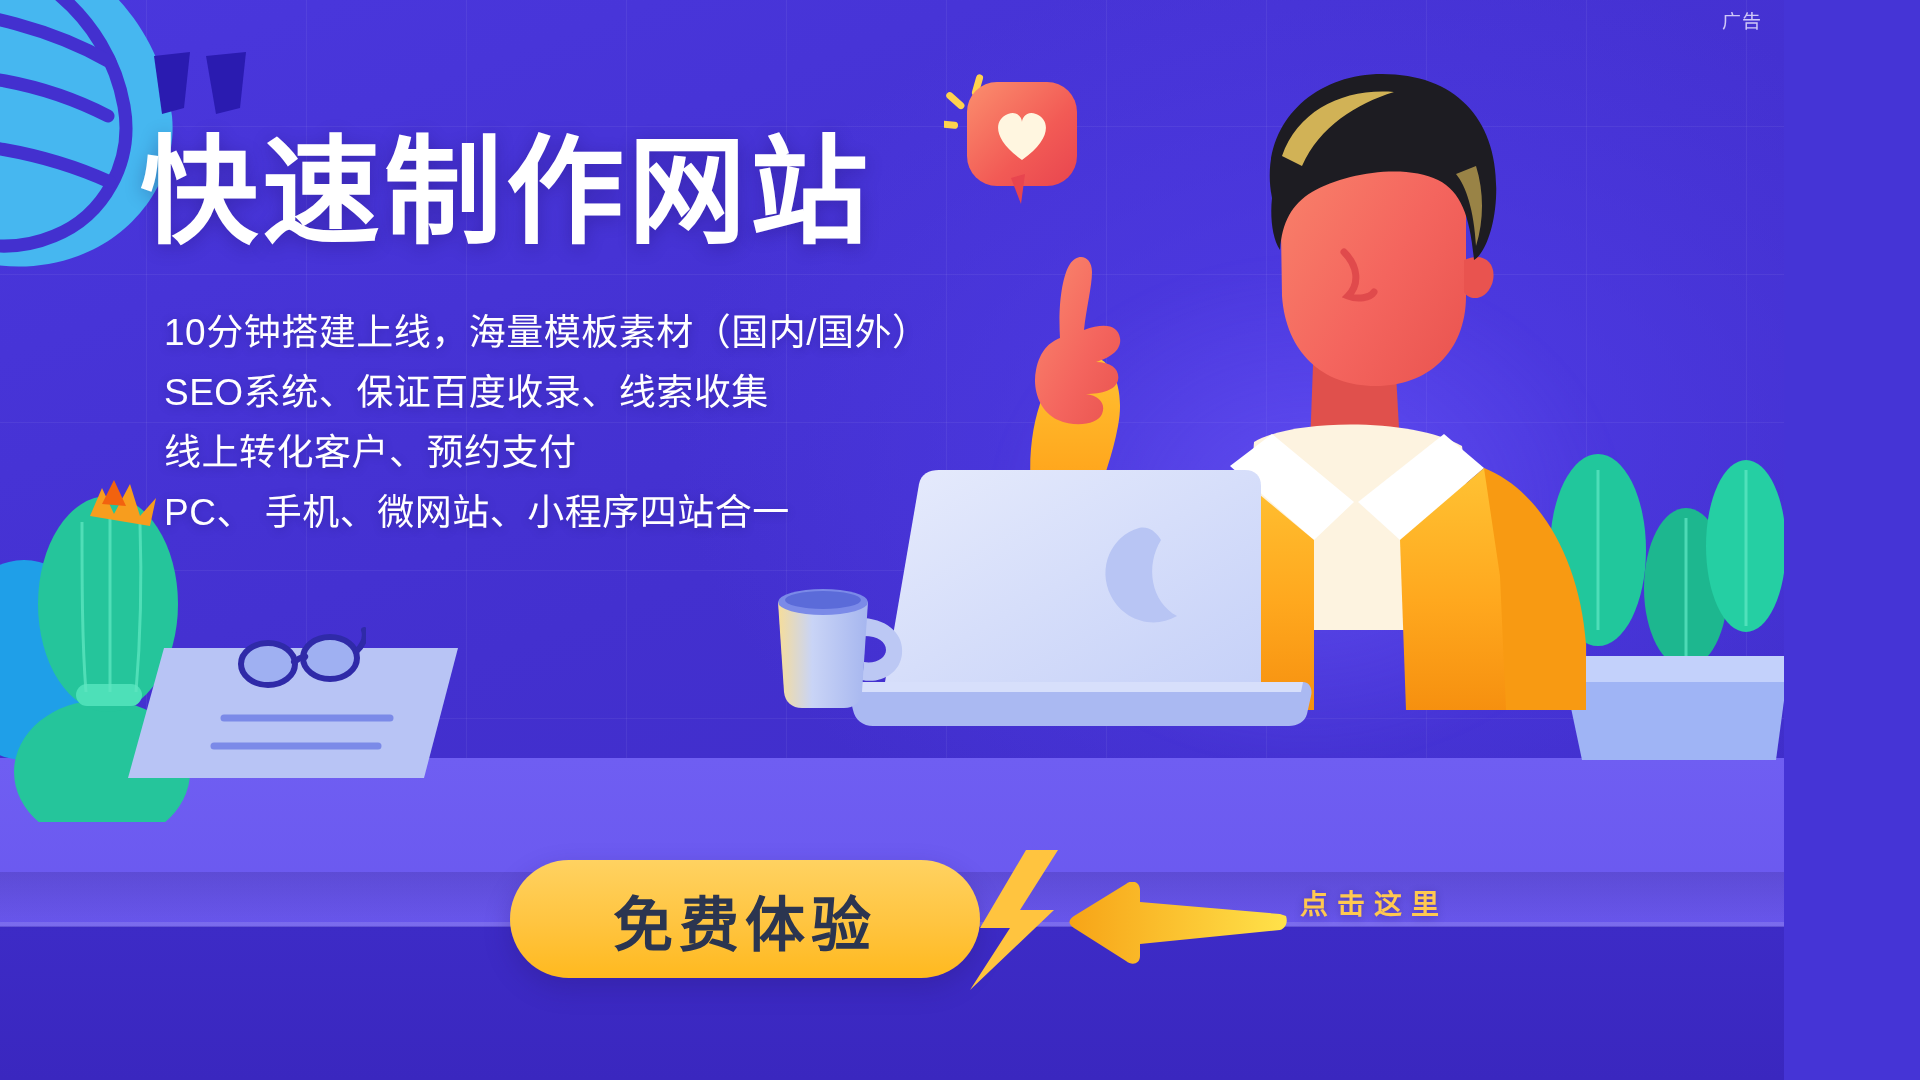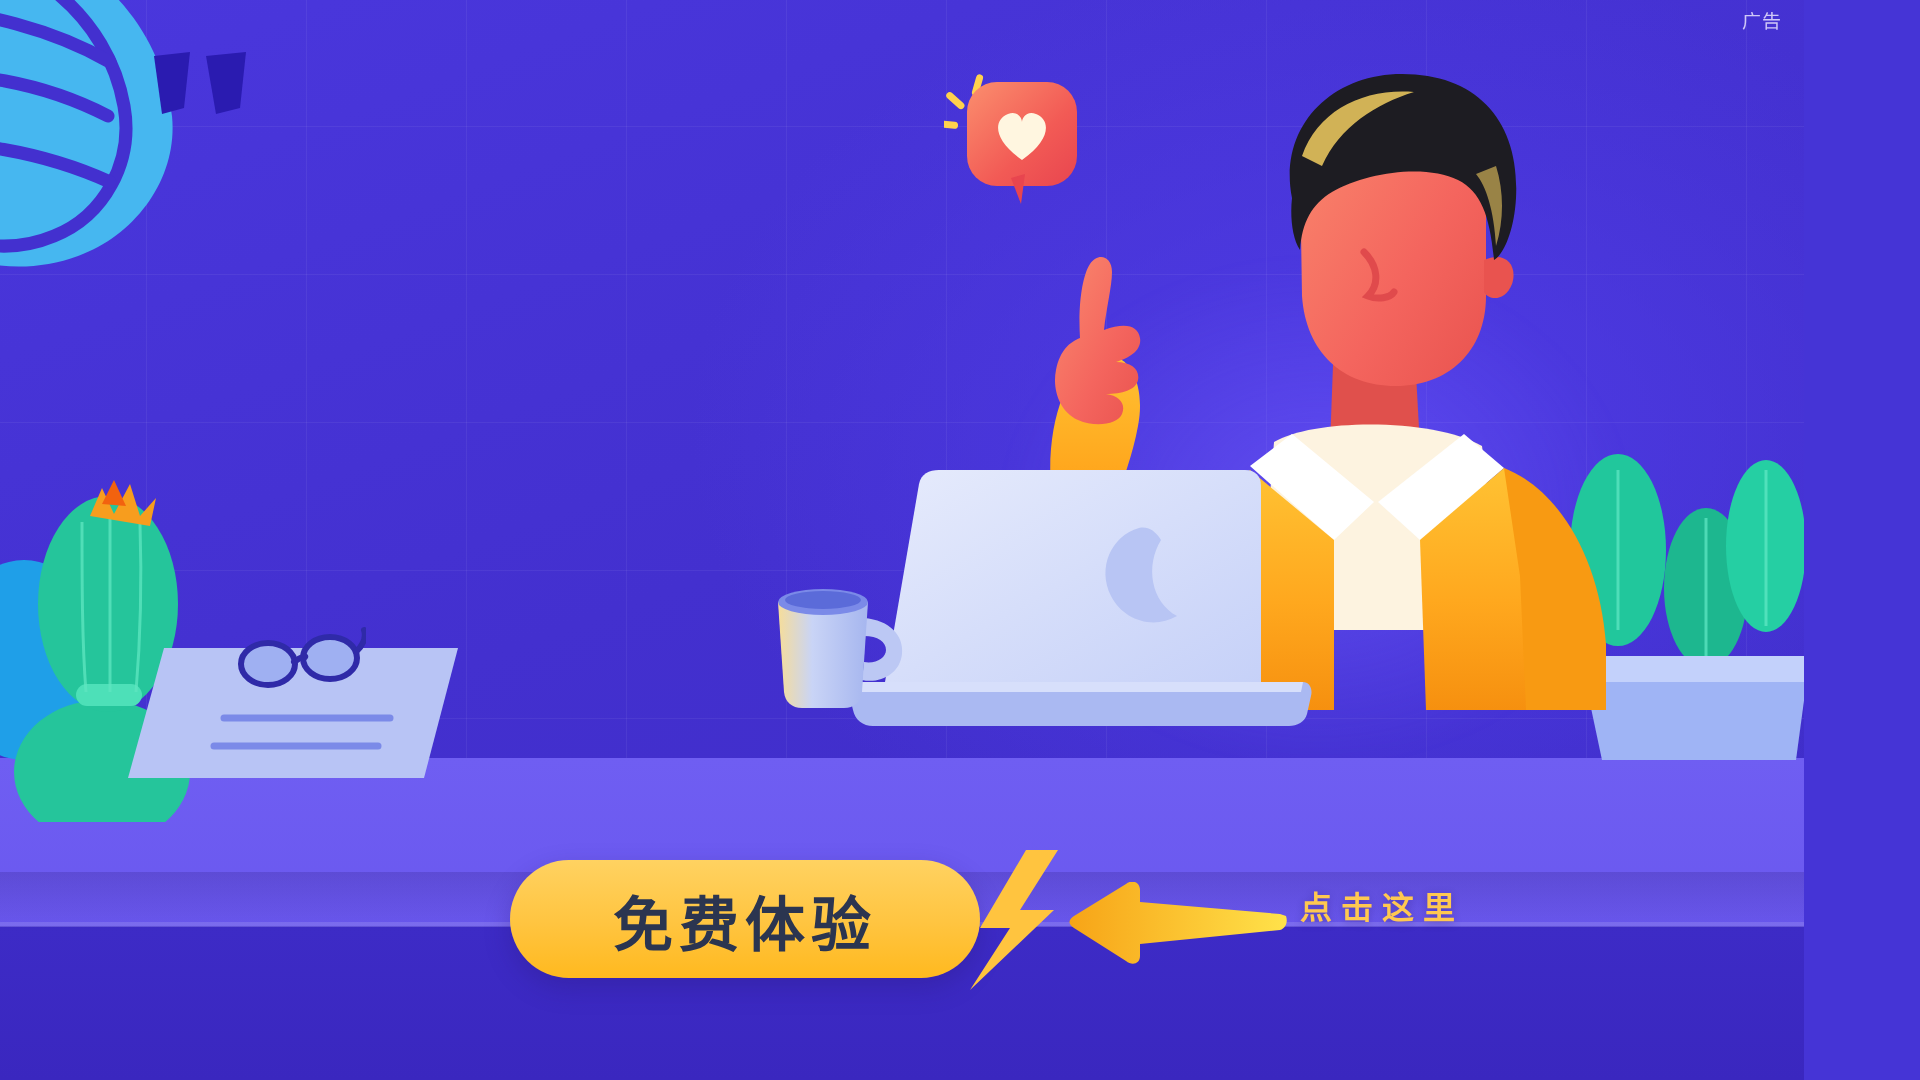--- a/index.html
+++ b/index.html
@@ -7,21 +7,20 @@
   body{
     width:1920px;height:1080px;overflow:hidden;
     font-family:"Liberation Sans","DejaVu Sans",sans-serif;
     background:#4534d6;
   }
   #banner{
     position:relative;width:1784px;height:1080px;overflow:hidden;
     background:
       radial-gradient(1100px 780px at 76% 40%, #4f3ce6 0%, rgba(79,60,230,0) 62%),
       linear-gradient(160deg,#4a37dd 0%, #4330cf 48%, #3c2bc4 100%);
-    padding-left: 20px;
   }
   
   .grid{
     position:absolute;inset:0;
     background-image:
       linear-gradient(to right, rgba(255,255,255,.055) 1px, transparent 1px),
       linear-gradient(to bottom, rgba(255,255,255,.055) 1px, transparent 1px);
     background-size:160px 148px;
     background-position:-14px -22px;
     pointer-events:none;
@@ -103,21 +102,21 @@
     background:linear-gradient(180deg,#ffd261 0%, #ffc43f 55%, #ffb91f 100%);
     box-shadow:0 10px 26px rgba(40,20,110,.28);
     display:flex;align-items:center;justify-content:center;
     font-family:"Liberation Sans","DejaVu Sans",sans-serif;
     font-size:60px;font-weight:bold;color:#2b3550;letter-spacing:6px;
   }
   .bolt{position:absolute;left:452px;top:-10px;width:110px;height:140px;}
   .arrow{position:absolute;left:558px;top:22px;width:220px;height:82px;}
   .click-here{
     position:absolute;left:790px;top:22px;
-    font-size:32px;font-weight:bold;color:#ffc850;
+    font-size:28px;font-weight:bold;color:#ffc850;
     letter-spacing:9px;white-space:nowrap;
     text-shadow:0 2px 8px rgba(30,14,90,.3);
   }
 </style>
 </head>
 <body>
 
 <div id="banner">
 
   <div class="grid"></div>
@@ -285,20 +284,29 @@
     <svg viewBox="0 0 130 70" width="130" height="70">
       <ellipse cx="32" cy="42" rx="27" ry="21" fill="#9fb0f2" stroke="#2f2aa8" stroke-width="6"></ellipse>
       <ellipse cx="94" cy="36" rx="27" ry="21" fill="#9fb0f2" stroke="#2f2aa8" stroke-width="6"></ellipse>
       <path d="M58,40 C66,34 72,33 68,36" fill="none" stroke="#2f2aa8" stroke-width="6" stroke-linecap="round"></path>
       <path d="M120,30 C128,22 130,14 128,8" fill="none" stroke="#2f2aa8" stroke-width="6" stroke-linecap="round"></path>
     </svg>
   </div>
 
   <div class="ad-label">广告</div>
 
+  <div class="copy">
+    <h1 class="headline">快速制作网站</h1>
+    <ul class="bullets">
+      <li>10分钟搭建上线，海量模板素材（国内/国外）</li>
+      <li>SEO系统、保证百度收录、线索收集</li>
+      <li>线上转化客户、预约支付</li>
+      <li>PC、 手机、微网站、小程序四站合一</li>
+    </ul>
+  </div>
 
   <div class="cta-row">
 
     <button class="cta-btn">免费体验</button>
 
     <div class="bolt">
       <svg viewBox="0 0 110 140" width="110" height="140">
         <path d="M64,0 L18,78 L48,78 L8,140 L92,60 L58,60 L96,0 Z" fill="#ffc43f"></path>
       </svg>
     </div>

